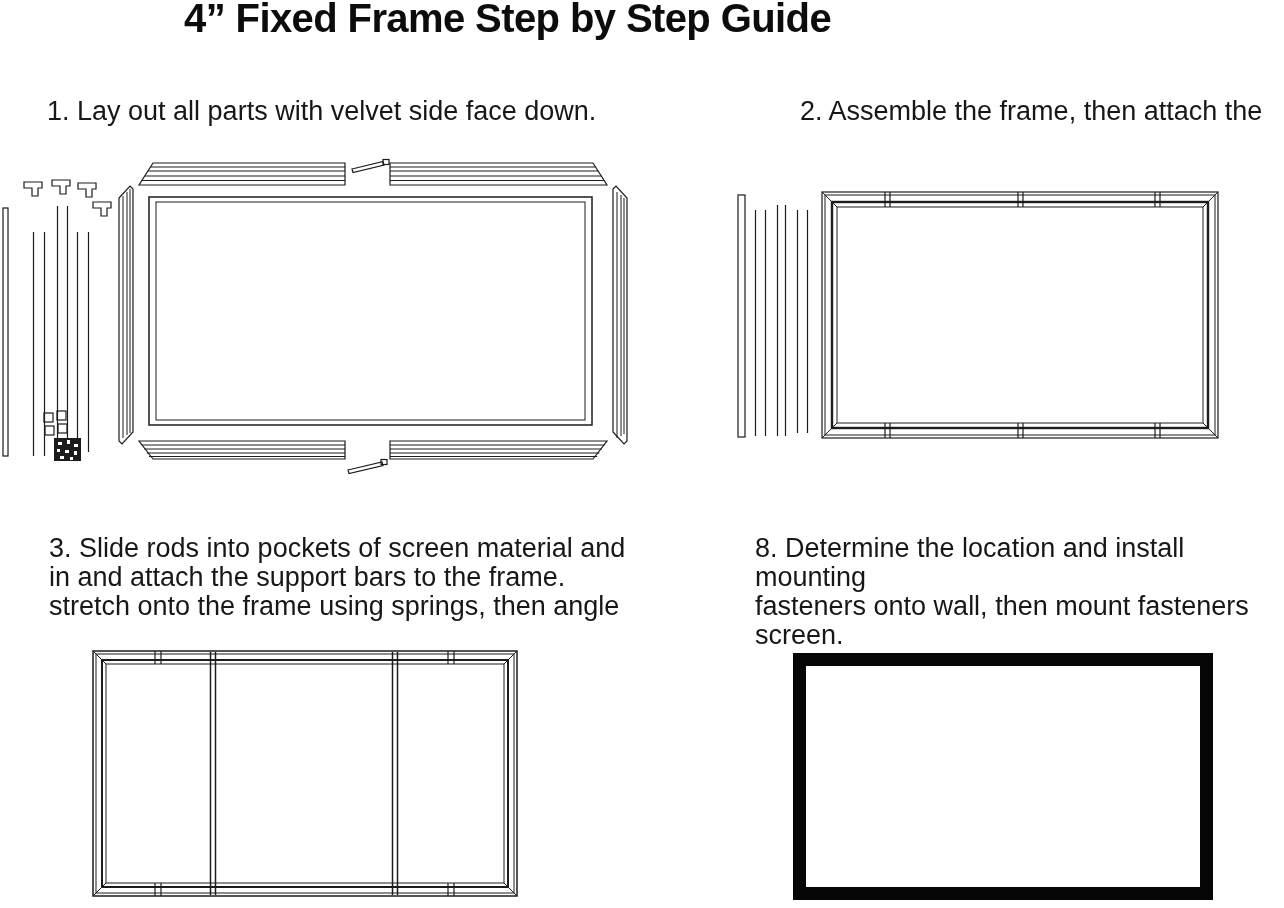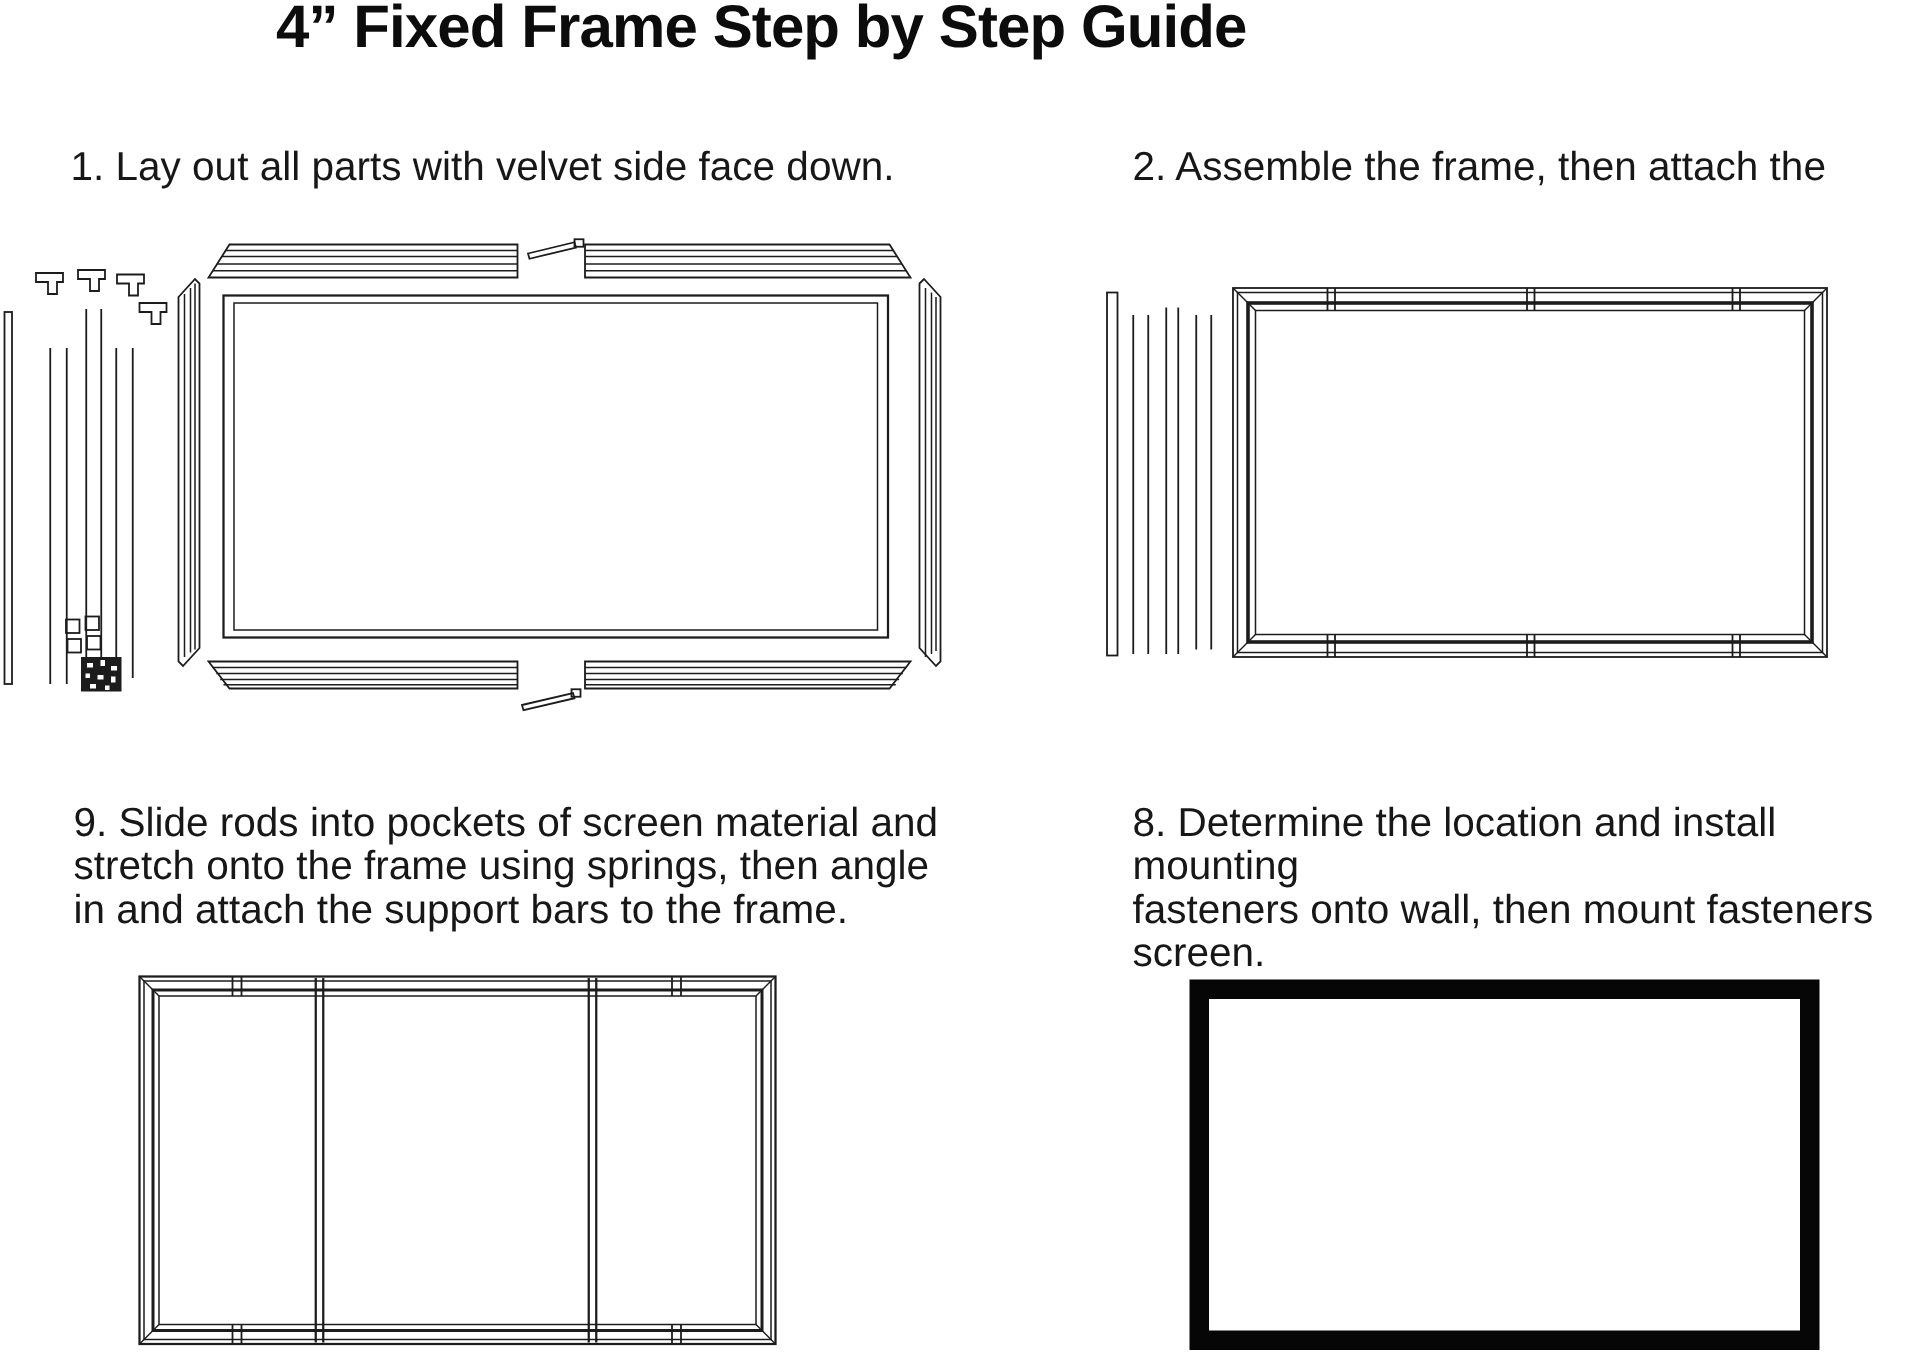--- a/index.html
+++ b/index.html
@@ -8,21 +8,21 @@
     background:#ffffff;color:#161616;
     font-family:"Liberation Sans", sans-serif;
   }
   .page-title{
     position:absolute;left:184px;top:-4px;
     font-size:40px;font-weight:700;letter-spacing:-0.6px;color:#0c0c0c;
     white-space:nowrap;
   }
   .caption{position:absolute;font-size:27px;line-height:29px;color:#171717}
   .caption-step1{left:47px;top:97px}
-  .caption-step2{left:755px;top:97px}
+  .caption-step2{left:800px;top:97px}
   .caption-step3{left:49px;top:534px}
   .caption-step4{left:755px;top:534px}
   svg.diagram{position:absolute;display:block}
   svg.diagram *{stroke:#1c1c1c;fill:none;stroke-width:1.2;stroke-linecap:butt}
   svg.diagram .thin{stroke-width:1}
   svg.diagram .thick{stroke-width:2.4}
   svg.diagram .fill{fill:#1c1c1c;stroke:none}
   svg.diagram .wfill{fill:#ffffff;stroke:none}
   .svg-step1{left:0;top:152px}
   .svg-step2{left:730px;top:183px}
@@ -39,23 +39,23 @@
 
 <div class="caption caption-step1">
   <div>1. Lay out all parts with velvet side face down.</div>
 </div>
 
 <div class="caption caption-step2">
   <div>2. Assemble the frame, then attach the</div>
 </div>
 
 <div class="caption caption-step3">
-  <div>9. Slide rods into pockets of screen material and</div>
+  <div>3. Slide rods into pockets of screen material and</div>
+  <div>in and attach the support bars to the frame.</div>
   <div>stretch onto the frame using springs, then angle</div>
-  <div>in and attach the support bars to the frame.</div>
 </div>
 
 <div class="caption caption-step4">
   <div>8. Determine the location and install mounting</div>
   <div>fasteners onto wall, then mount fasteners screen.</div>
 </div>
 
 <svg class="diagram svg-step1" width="660" height="330" viewBox="0 0 660 330">
   <g>
     <path d="M24,30 H42 V36 H38 V44 H32 V36 H24 Z"></path>

